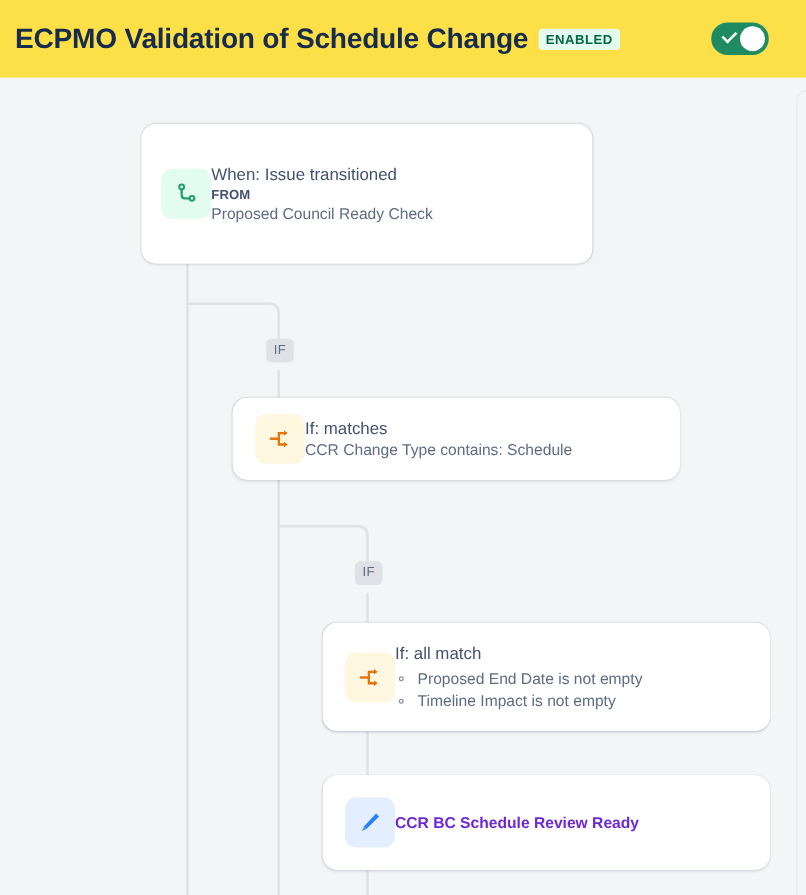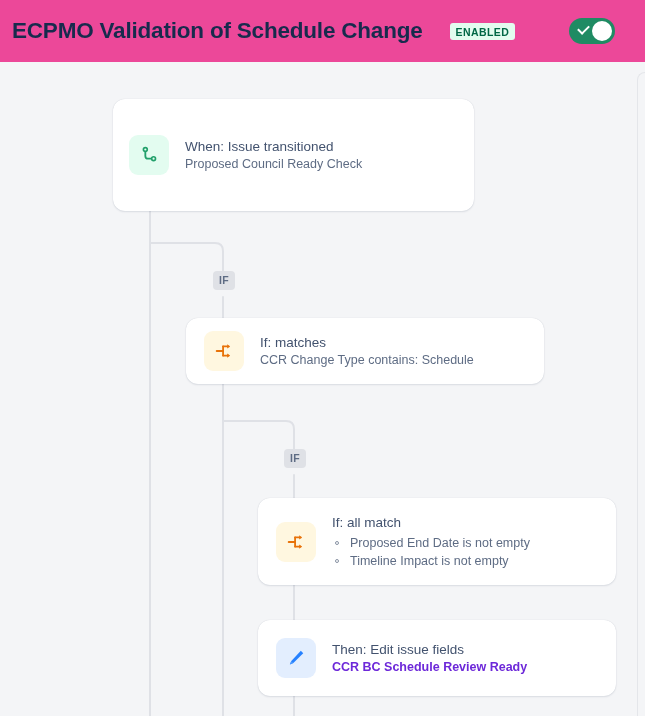--- a/index.html
+++ b/index.html
@@ -20,33 +20,33 @@
   .header {
     position: absolute;
     top: 0;
     left: 0;
     width: 645px;
     height: 62px;
     display: flex;
     align-items: center;
     padding: 0 14px 0 12px;
     box-sizing: border-box;
-    background: #ec4899;
+    background: #fde047;
     z-index: 5;
   }
   .rule-title {
     font-size: 22.5px;
     font-weight: 600;
     letter-spacing: -0.2px;
     color: #172B4D;
     line-height: 28px;
     white-space: nowrap;
   }
   .status-badge {
-    margin-left: 27px;
+    margin-left: 8px;
     background: #E3FCEF;
     color: #006644;
     font-size: 10.5px;
     font-weight: 700;
     letter-spacing: 0.4px;
     padding: 3px 6px 2px 6px;
     border-radius: 3px;
     line-height: 12px;
     white-space: nowrap;
   }
@@ -110,21 +110,21 @@
     top: 0;
   }
 
   
   .if-pill {
     position: absolute;
     background: #DFE1E6;
     color: #5E6C84;
     border-radius: 4px;
     font-size: 10.5px;
-    font-weight: 700;
+    font-weight: 400;
     letter-spacing: 0.3px;
     line-height: 13px;
     padding: 3px 6px;
     text-align: center;
   }
   .if-1 { left: 213px; top: 209px; }
   .if-2 { left: 284px; top: 387px; }
 
   
   .card {
@@ -144,21 +144,20 @@
     flex: 0 0 auto;
     display: flex;
     align-items: center;
     justify-content: center;
   }
   .icon-trigger { background: #E3FCF0; }
   .icon-condition { background: #FFF7E0; }
   .icon-action { background: #E3EEFE; }
 
   .card-body {
-    margin-left: 16px;
     min-width: 0;
   }
   .card-title {
     font-size: 13.5px;
     color: #42526E;
     line-height: 18px;
     white-space: nowrap;
   }
   .kv-key {
     font-size: 10.5px;
@@ -261,20 +260,21 @@
   <div class="card card-trigger">
     <div class="card-icon icon-trigger">
       <svg width="22" height="22" viewBox="0 0 24 24" fill="none" aria-hidden="true">
         <path d="M8 7 L8 13 Q8 16 11 16 L16 16" stroke="#22A06B" stroke-width="2" stroke-linecap="round" stroke-linejoin="round" fill="none"></path>
         <circle cx="8" cy="6" r="2.1" stroke="#22A06B" stroke-width="1.8" fill="#E3FCF0"></circle>
         <circle cx="17" cy="16" r="2.1" stroke="#22A06B" stroke-width="1.8" fill="#E3FCF0"></circle>
       </svg>
     </div>
     <div class="card-body">
       <div class="card-title">When: Issue transitioned</div>
+      <div class="kv-key">FROM</div>
       <div class="kv-val">Proposed Council Ready Check</div>
     </div>
   </div>
 
   <div class="card card-cond-1">
     <div class="card-icon icon-condition">
       <svg width="22" height="22" viewBox="0 0 24 24" fill="none" aria-hidden="true">
         <g stroke="#E8730A" stroke-width="2" stroke-linecap="round" stroke-linejoin="round">
           <path d="M4 12 L11 12"></path>
           <path d="M11 7 L11 17"></path>
@@ -314,18 +314,17 @@
   </div>
 
   <div class="card card-action">
     <div class="card-icon icon-action">
       <svg width="22" height="22" viewBox="0 0 24 24" fill="none" aria-hidden="true">
         <path d="M17.3 4.1 L19.9 6.7 L9.1 17.5 L5.3 19.2 L6.9 15.3 Z" fill="#2681FF"></path>
         <path d="M6.9 15.3 L5.3 19.2 L9.1 17.5 Z" fill="#4C9AFF"></path>
       </svg>
     </div>
     <div class="card-body">
-      <div class="card-title">Then: Edit issue fields</div>
       <div class="card-sub-strong">CCR BC Schedule Review Ready</div>
     </div>
   </div>
 
 </div>
 
 </body></html>

